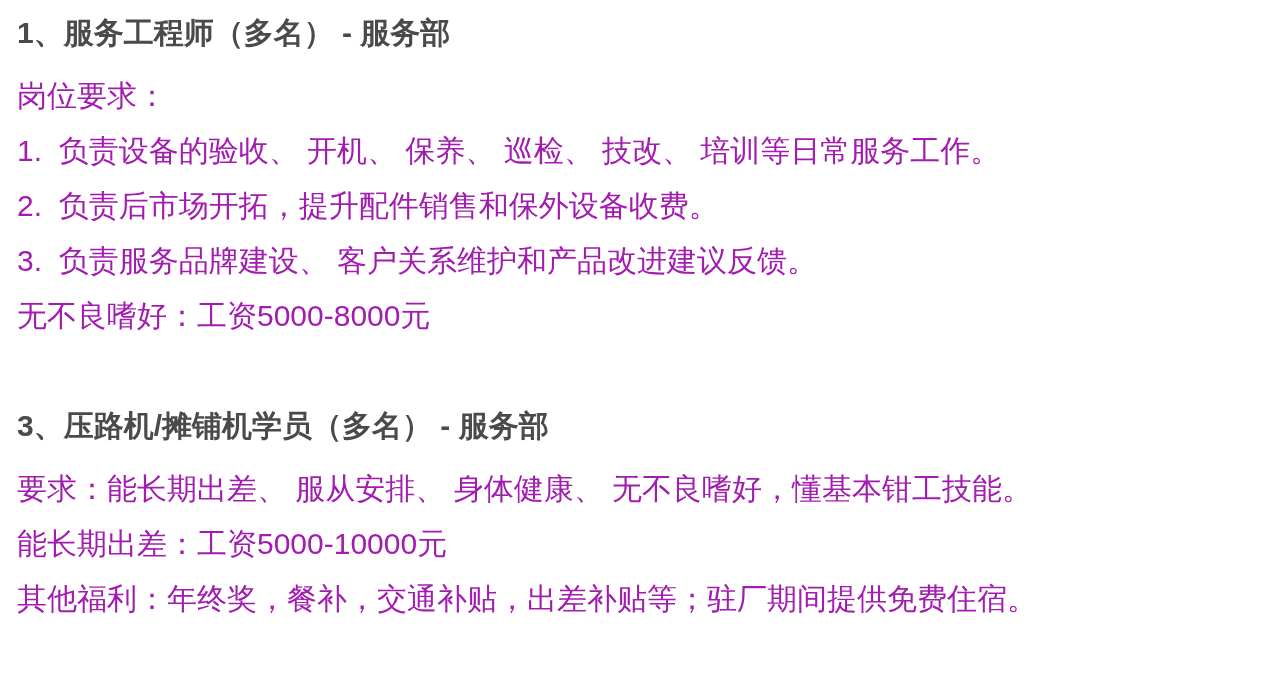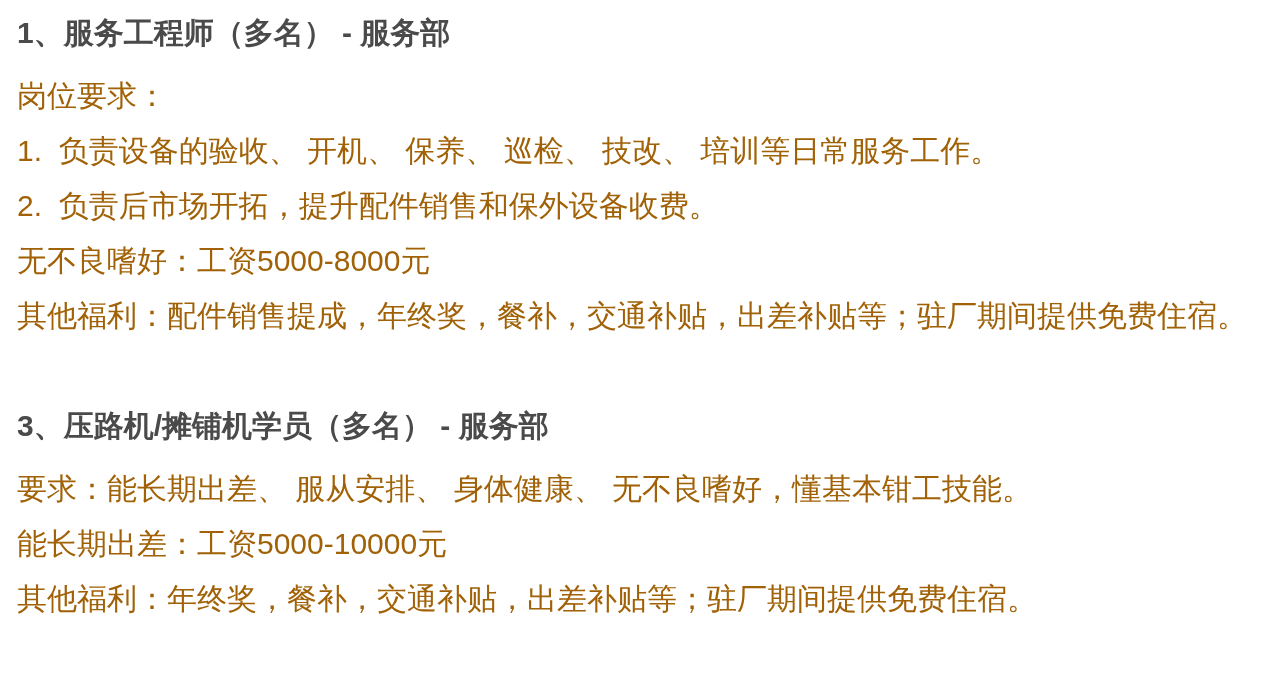--- a/index.html
+++ b/index.html
@@ -11,21 +11,21 @@
     overflow: hidden;
     font-family: "Liberation Sans", "DejaVu Sans", sans-serif;
   }
   .content {
     padding: 5px 10px 16px 17px;
   }
   .line {
     margin: 0;
     font-size: 30px;
     line-height: 55px;
-    color: #a16207;
+    color: #a21caf;
     white-space: pre-wrap;
     letter-spacing: 0;
   }
   .heading {
     font-weight: bold;
     color: #4a4a4a;
     margin-bottom: 8px;
   }
   .section-gap {
     height: 55px;
@@ -34,22 +34,22 @@
 </head>
 <body>
 
 <div class="content">
 
   <section>
     <p class="line heading">1、服务工程师（多名） - 服务部</p>
     <p class="line">岗位要求：</p>
     <p class="line">1.  负责设备的验收、 开机、 保养、 巡检、 技改、 培训等日常服务工作。</p>
     <p class="line">2.  负责后市场开拓，提升配件销售和保外设备收费。</p>
+    <p class="line">3.  负责服务品牌建设、 客户关系维护和产品改进建议反馈。</p>
     <p class="line">无不良嗜好：工资5000-8000元</p>
-    <p class="line">其他福利：配件销售提成，年终奖，餐补，交通补贴，出差补贴等；驻厂期间提供免费住宿。</p>
   </section>
 
   <div class="section-gap"></div>
 
   <section>
     <p class="line heading">3、压路机/摊铺机学员（多名） - 服务部</p>
     <p class="line">要求：能长期出差、 服从安排、 身体健康、 无不良嗜好，懂基本钳工技能。</p>
     <p class="line">能长期出差：工资5000-10000元</p>
     <p class="line">其他福利：年终奖，餐补，交通补贴，出差补贴等；驻厂期间提供免费住宿。</p>
   </section>

